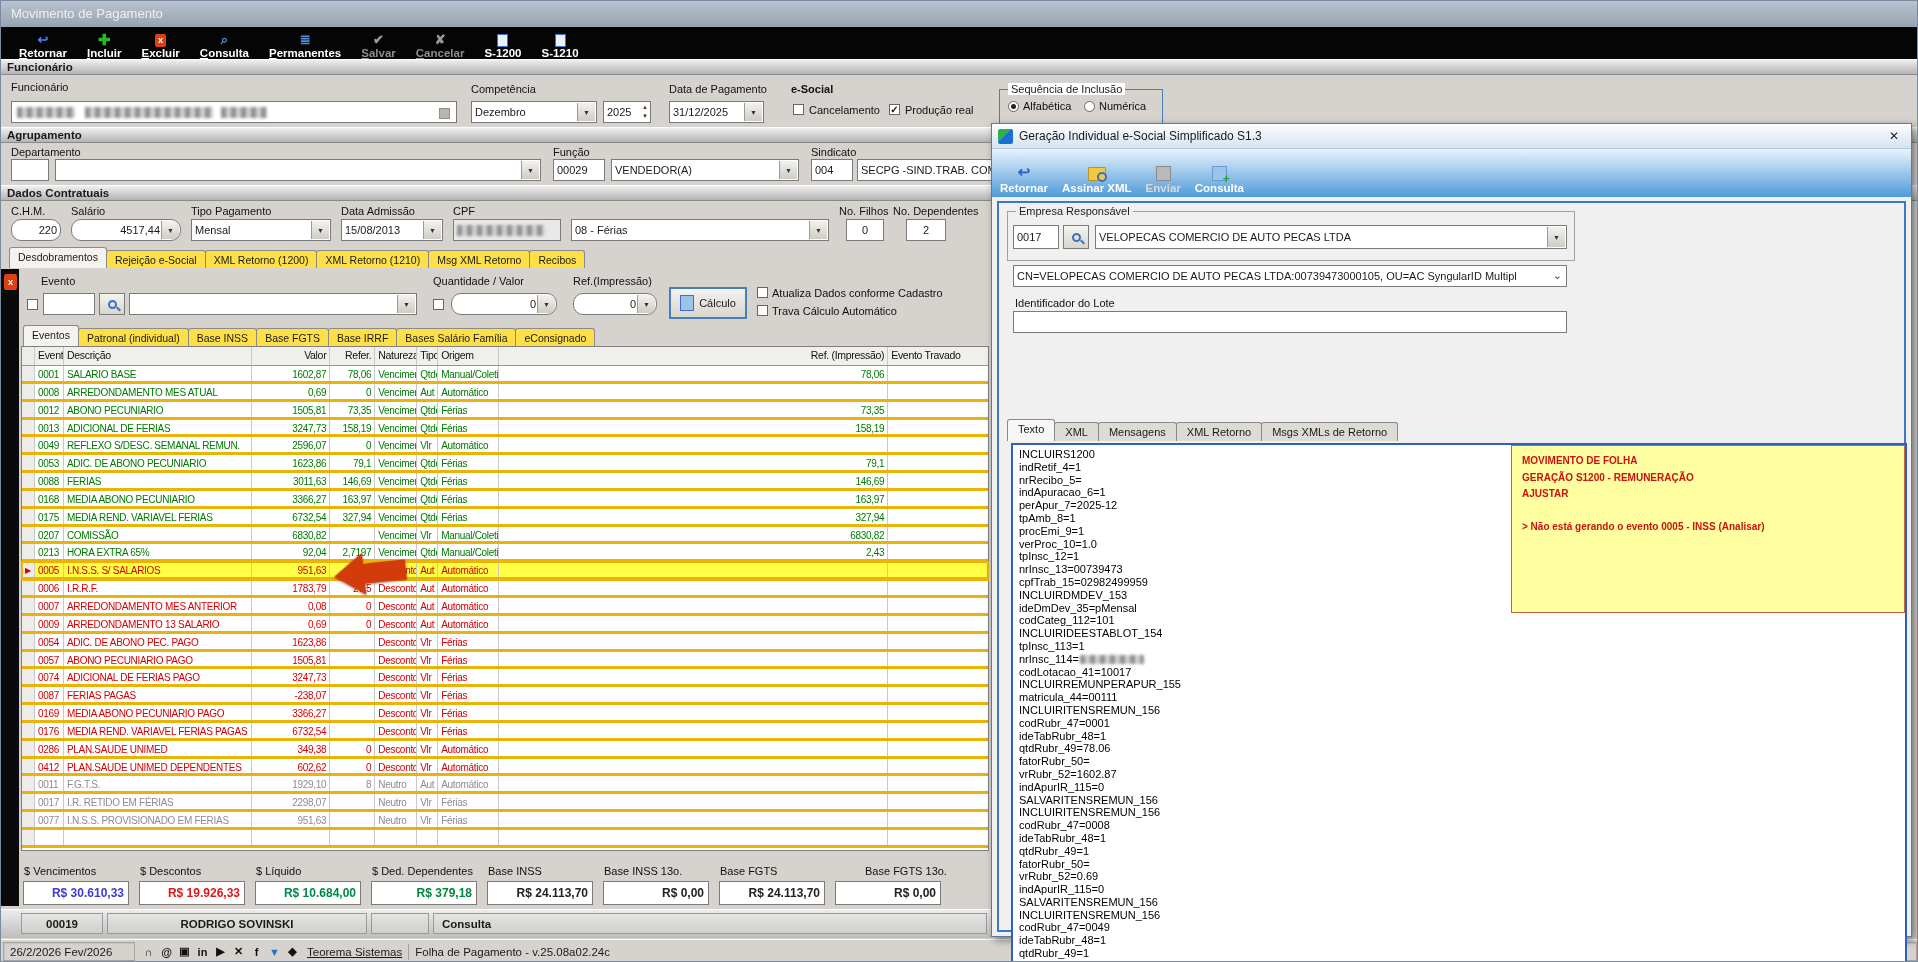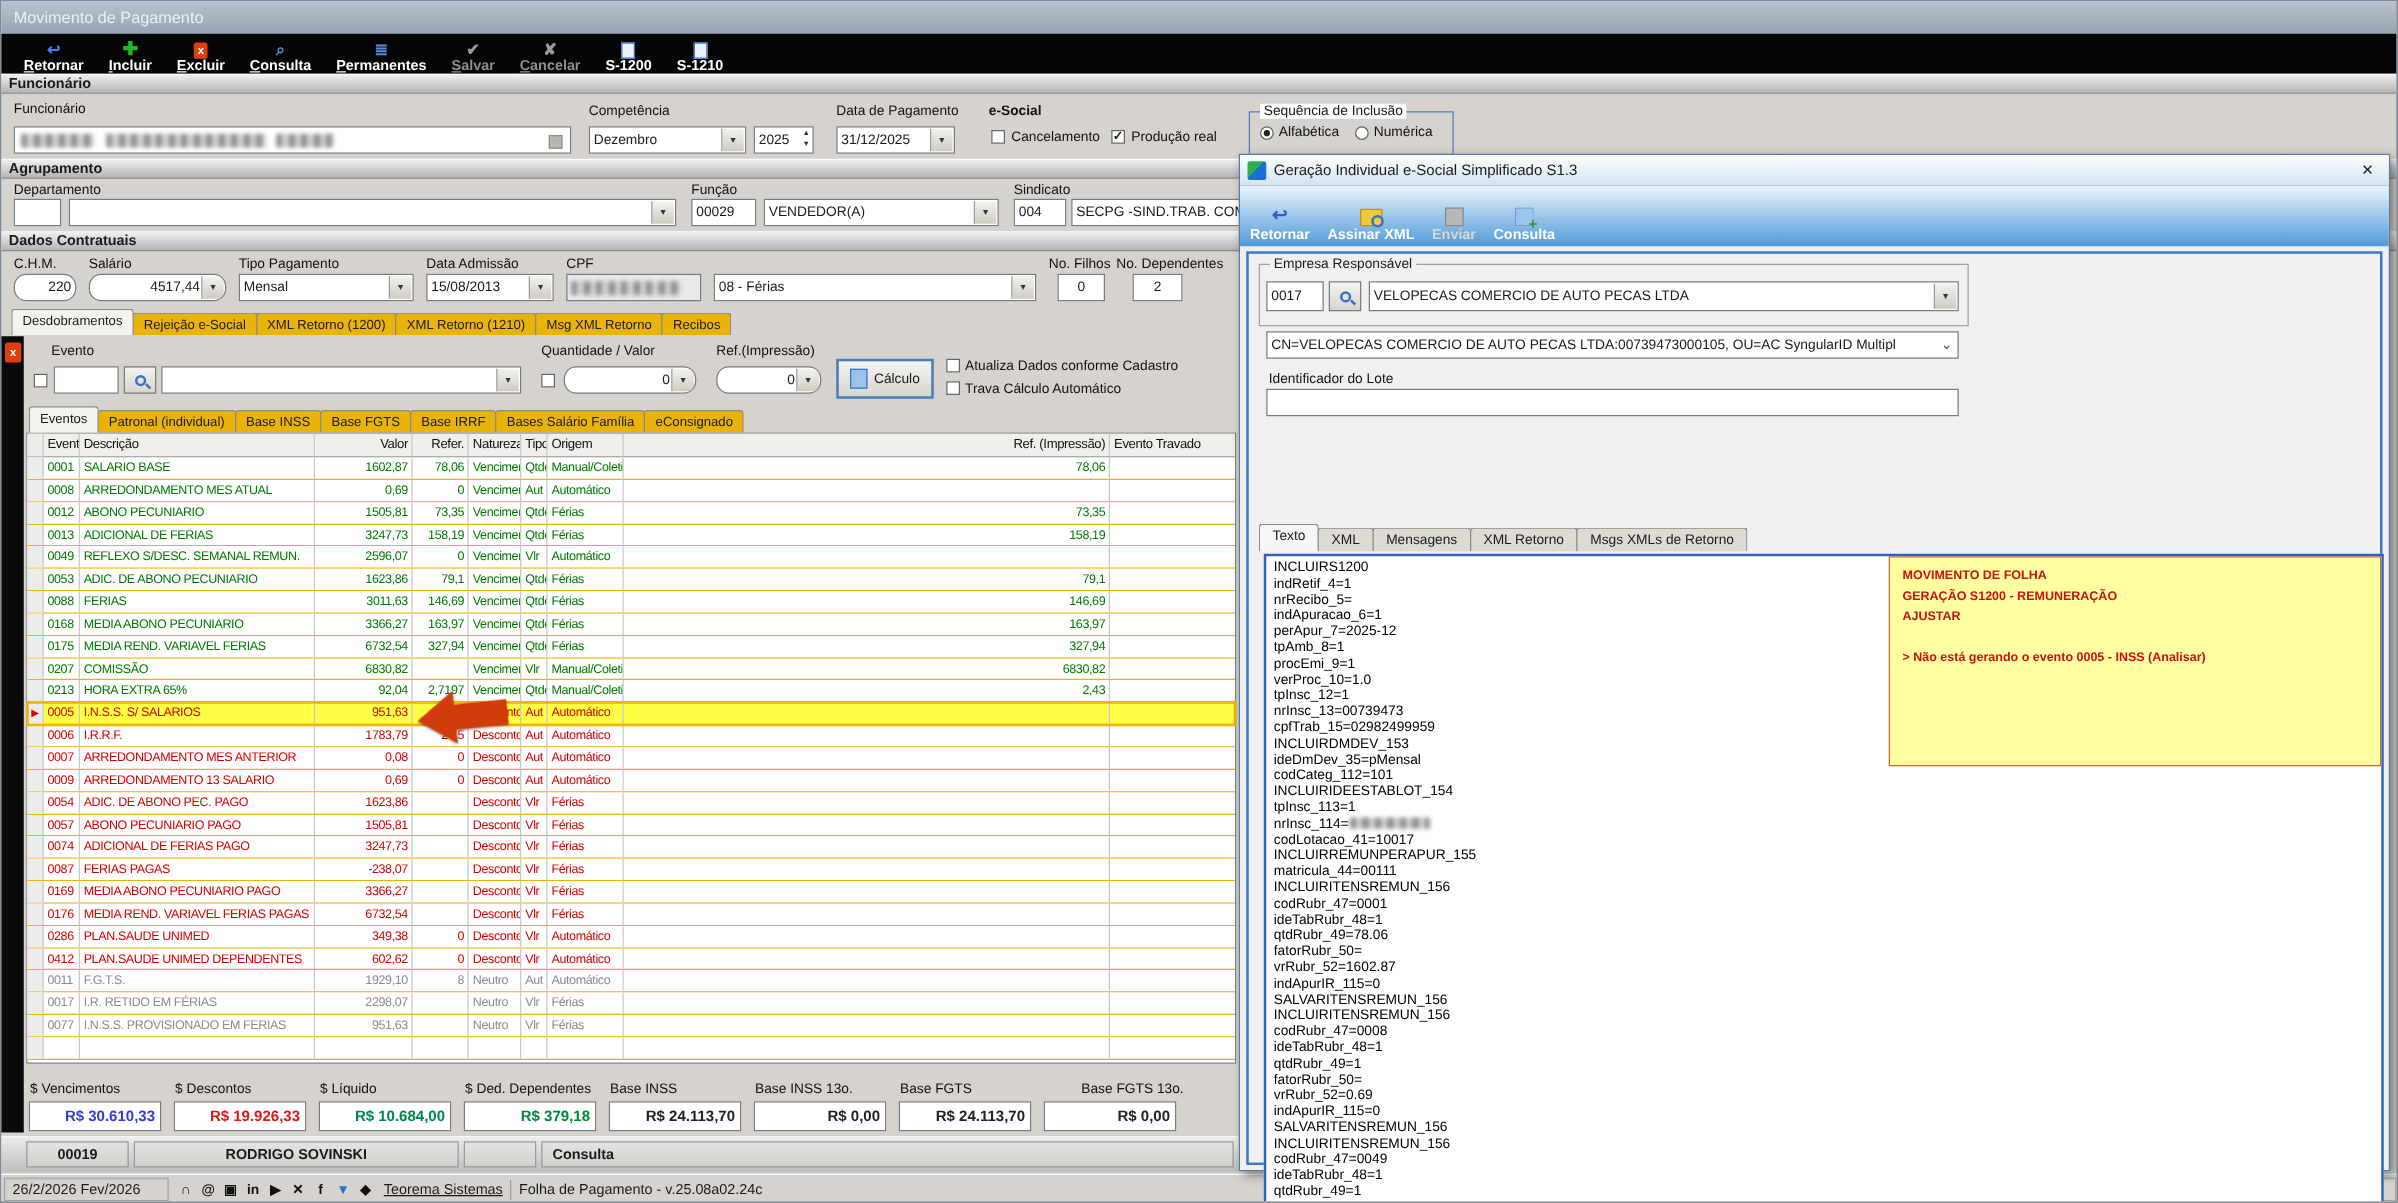--- a/index.html
+++ b/index.html
@@ -34,30 +34,30 @@
          border-left:1px solid #9a9a9a;display:flex;align-items:center;justify-content:center;font-size:7px;color:#333;}
   .mini-sq{position:absolute;width:9px;height:9px;background:#b9b6b0;border:1px solid #8f8f8f;}
   .blur-chip{height:11px;background:repeating-linear-gradient(90deg,#8f8f8f 0 5px,#cfcfcf 5px 10px);filter:blur(1.6px);border-radius:1px;}
   .cb{width:11px;height:11px;background:#fff;border:1px solid #666;box-sizing:border-box;font-size:10px;line-height:9px;text-align:center;color:#111;font-weight:bold;}
   .radio{width:11px;height:11px;background:#fff;border:1px solid #666;border-radius:50%;box-sizing:border-box;position:relative;}
   .radio.sel::after{content:"";position:absolute;left:2px;top:2px;width:5px;height:5px;border-radius:50%;background:#222;}
   .groupbox{border:1px solid #4a7ebb;}
   .grouplab{position:absolute;top:-7px;left:8px;background:#ffffff;padding:0 3px;font-size:11px;}
   
   .tabstrip{display:flex;align-items:flex-end;}
-  .tab{border:1px solid #8a8a8a;border-bottom:none;background:#eab308;padding:3px 8px 2px;font-size:10.5px;
+  .tab{border:1px solid #8a8a8a;border-bottom:none;background:#fde047;padding:3px 8px 2px;font-size:10.5px;
        border-radius:3px 3px 0 0;margin-right:-1px;white-space:nowrap;height:18px;box-sizing:border-box;cursor:pointer;}
   .tab.active{background:#f4f3f0;font-weight:normal;height:21px;position:relative;z-index:2;}
   
   .mag{width:9px;height:9px;border:2px solid #3a70c8;border-radius:50%;position:relative;box-sizing:border-box;}
   .mag::after{content:"";position:absolute;left:6px;top:6px;width:5px;height:2px;background:#3a70c8;transform:rotate(45deg);}
   .btn{background:linear-gradient(#f5f4f1,#d8d5cd);border:1px solid #7b7b7b;display:flex;align-items:center;justify-content:center;gap:5px;font-size:11px;cursor:pointer;box-sizing:border-box;}
   
   #tablebox{left:20px;top:345px;width:968px;height:505px;background:#fff;border:1px solid #808080;box-sizing:border-box;}
-  .trow{display:flex;height:17.85px;border-bottom:1px solid #eab308;background:#fff;position:relative;box-sizing:border-box;}
+  .trow{display:flex;height:17.85px;border-bottom:3px solid #eab308;background:#fff;position:relative;box-sizing:border-box;}
   .trow.head{height:19px;background:#efefec;border-bottom:1px solid #979797;}
   .tcell{border-right:1px solid #c9c9c9;padding:0 3px;font-size:10px;letter-spacing:-0.3px;line-height:17px;
          overflow:hidden;white-space:nowrap;box-sizing:border-box;}
   .head .tcell{font-size:10.5px;color:#111;}
   .c-sel{width:13px;background:#ececea;padding:0;text-align:center;font-size:8px;line-height:17px;}
   .c-ev{width:29px;}
   .c-desc{width:188px;}
   .c-val{width:79px;text-align:right;}
   .c-ref{width:45px;text-align:right;}
   .c-nat{width:42px;}

